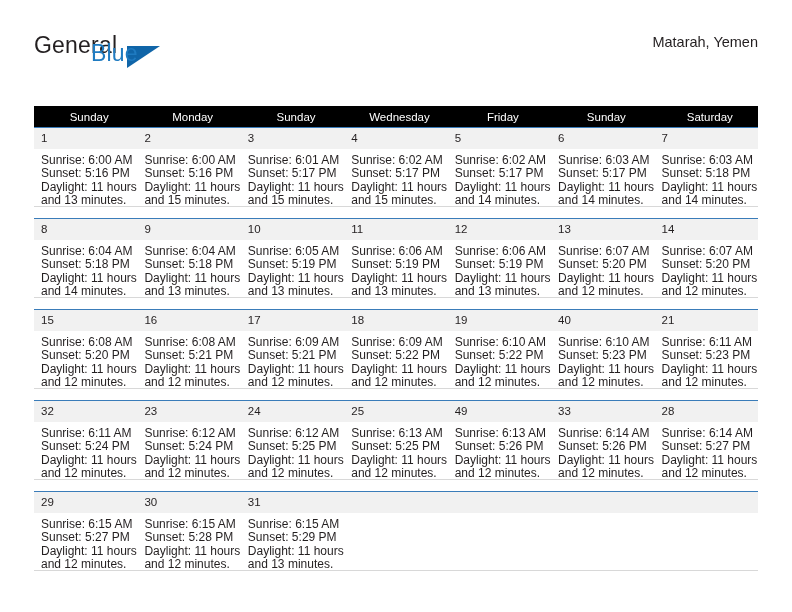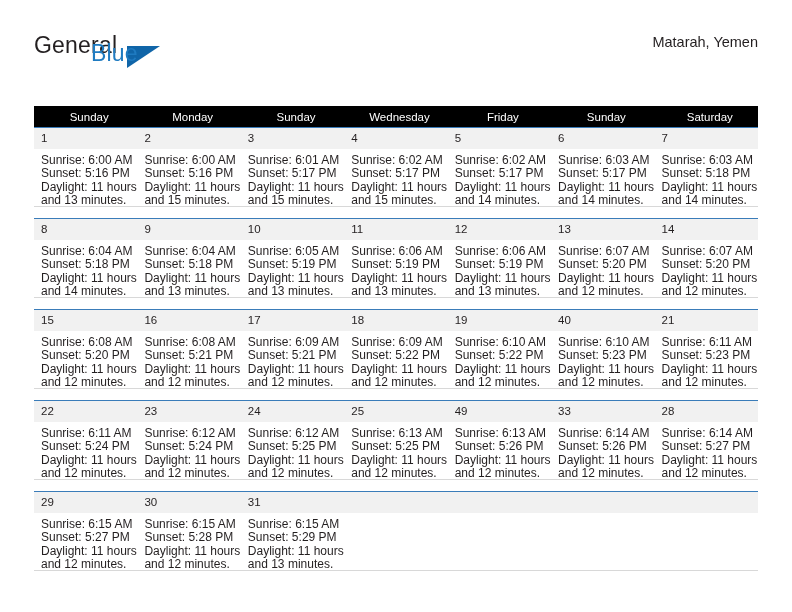--- a/index.html
+++ b/index.html
@@ -428,21 +428,21 @@
             </div>
           </td>
       </tr>
       <tr class="week-spacer">
           <td colspan="7"></td>
         </tr>
 
       <tr class="week-row">
         <td>
             <div class="cell">
-              <div class="daynum">22</div>
+              <div class="daynum">32</div>
               <div class="info">
                 <div>Sunrise: 6:11 AM</div>
                 <div>Sunset: 5:24 PM</div>
                 <div>Daylight: 11 hours</div>
                 <div>and 12 minutes.</div>
               </div>
             </div>
           </td>
         <td>
             <div class="cell">

